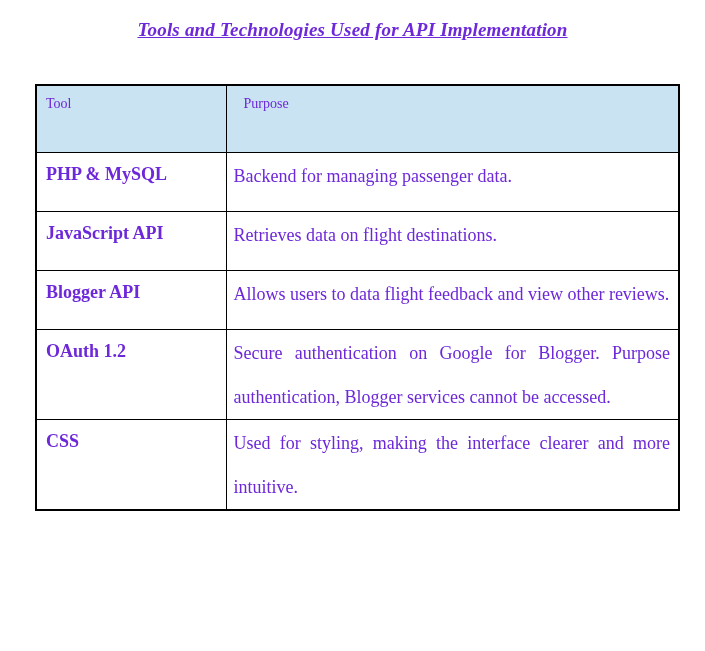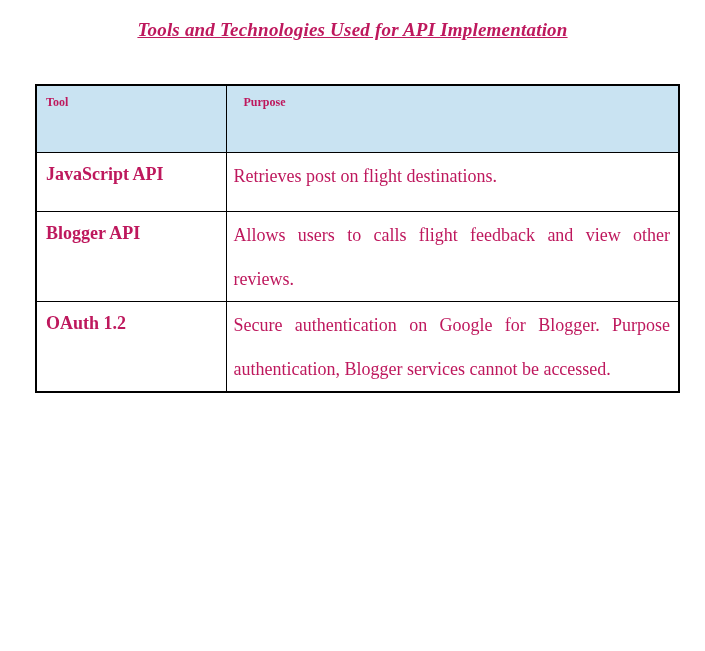--- a/index.html
+++ b/index.html
@@ -3,21 +3,21 @@
 <meta charset="utf-8">
 <style>
   * { margin: 0; padding: 0; box-sizing: border-box; }
   html, body { background: #ffffff; }
   .page {
     position: relative;
     width: 705px;
     height: 651px;
     background: #ffffff;
     font-family: "Liberation Serif", "DejaVu Serif", serif;
-    color: #be185d;
+    color: #6d28d9;
     overflow: hidden;
   }
   .doc-title {
     position: absolute;
     top: 19px;
     left: 0;
     width: 100%;
     text-align: center;
     font-size: 19px;
     font-weight: bold;
@@ -38,24 +38,24 @@
   col.col-tool { width: 190px; }
   col.col-purpose { width: 453px; }
   th, td {
     border: 1px solid #000000;
     vertical-align: top;
     text-align: left;
   }
   tr.header-row { height: 67px; }
   tr.body-row { height: 59px; }
   th {
-    font-weight: bold;
+    font-weight: normal;
     padding: 9px 8px 0 9px;
     line-height: 1.25;
-    font-size: 12px;
+    font-size: 14px;
   }
   td.tool-cell {
     font-weight: bold;
     padding: 10px 8px 0 9px;
     line-height: 1.3;
   }
   td.purpose-cell {
     font-weight: normal;
     padding: 1px 8px 0 7px;
     line-height: 44px;
@@ -74,26 +74,34 @@
       <col class="col-purpose">
     </colgroup>
     <thead>
       <tr class="header-row">
         <th style="background: rgb(201, 227, 242);">Tool</th>
         <th style="background: rgb(201, 227, 242); padding-left: 17px;">Purpose</th>
       </tr>
     </thead>
     <tbody>
         <tr class="body-row">
+          <td class="tool-cell">PHP &amp; MySQL</td>
+          <td class="purpose-cell">Backend for managing passenger data.</td>
+        </tr>
+        <tr class="body-row">
           <td class="tool-cell">JavaScript API</td>
-          <td class="purpose-cell">Retrieves post on flight destinations.</td>
+          <td class="purpose-cell">Retrieves data on flight destinations.</td>
         </tr>
         <tr class="body-row">
           <td class="tool-cell">Blogger API</td>
-          <td class="purpose-cell">Allows users to calls flight feedback and view other reviews.</td>
+          <td class="purpose-cell">Allows users to data flight feedback and view other reviews.</td>
         </tr>
         <tr class="body-row">
           <td class="tool-cell">OAuth 1.2</td>
           <td class="purpose-cell">Secure authentication on Google for Blogger. Purpose authentication, Blogger services cannot be accessed.</td>
+        </tr>
+        <tr class="body-row">
+          <td class="tool-cell">CSS</td>
+          <td class="purpose-cell">Used for styling, making the interface clearer and more intuitive.</td>
         </tr>
       </tbody>
   </table>
 </div>
 
 </body></html>

